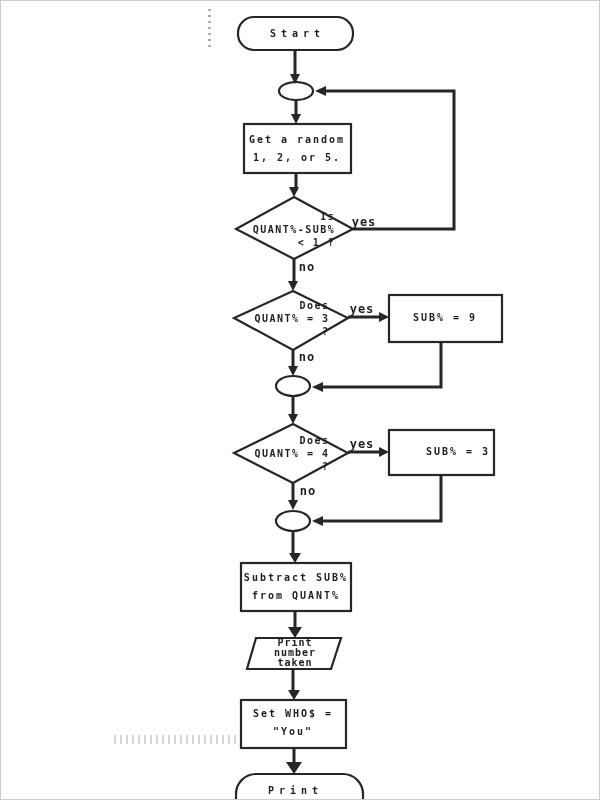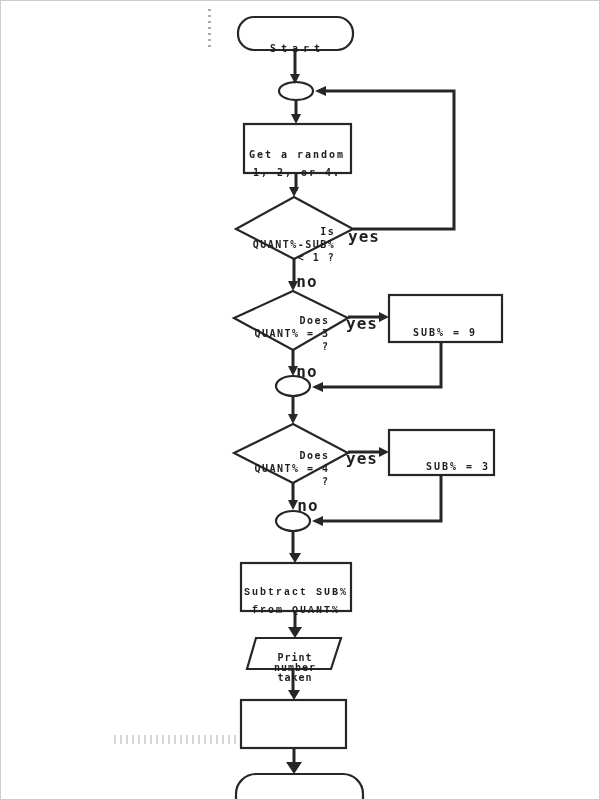--- a/index.html
+++ b/index.html
@@ -7,27 +7,27 @@
     position:relative; width:600px; height:800px;
     background:#ffffff; border:1px solid #cccccc;
     box-sizing:border-box; overflow:hidden;
     font-family:"DejaVu Sans Mono", "Liberation Mono", monospace;
   }
   .diagram-svg { position:absolute; left:0; top:0; }
   .label {
     position:absolute; transform:translate(-50%,-50%);
     text-align:center; font-weight:bold; font-size:10px;
     letter-spacing:2px; line-height:14px; color:#1f1f1f;
-    white-space:pre-line; pointer-events:none;margin-top:15px;
+    white-space:pre-line; pointer-events:none;
   }
   .terminal-label { letter-spacing:5px; padding-left:5px; }
   .process-label { line-height:18px; }
   .decision-label { line-height:13px; letter-spacing:1.5px;text-align:right; }
   .io-label { line-height:10px; letter-spacing:1px; }
-  .edge-label { letter-spacing:1px; font-size:16px; }
+  .edge-label { letter-spacing:1px; font-size:12px; }
   .artifact-dots {
     position:absolute; left:207px; top:8px; width:3px; height:38px;
     background:repeating-linear-gradient(to bottom, rgba(70,70,70,.45) 0 2px, transparent 2px 6px);
   }
   .artifact-smudge {
     position:absolute; left:113px; top:734px; width:125px; height:9px;
     background:repeating-linear-gradient(to right, rgba(110,110,110,.28) 0 2px, transparent 2px 6px);
   }
 </style>
 </head>
@@ -89,21 +89,21 @@
       <polygon points="288,552 300,552 294,562"></polygon>
       <polygon points="287,626 301,626 294,637"></polygon>
       <polygon points="287,689 299,689 293,699"></polygon>
       <polygon points="285,761 301,761 293,773"></polygon>
     </g>
   </svg>
 
   <div class="label terminal-label" style="left:294px; top:33px;">Start</div>
 
   <div class="label process-label" style="left:296px; top:148px;">Get a random
-1, 2, or 4.</div>
+1, 2, or 5.</div>
 
   <div class="label decision-label" style="left:293px; top:228px;">Is
 QUANT%-SUB%
 &lt; 1 ?</div>
   <div class="label edge-label" style="left:363px; top:221px;">yes</div>
   <div class="label edge-label" style="left:306px; top:266px;">no</div>
 
   <div class="label decision-label" style="left:291px; top:317px;">Does
 QUANT% = 3
 ?</div>
@@ -113,25 +113,27 @@
   <div class="label" style="left:444px; top:317px;">SUB% = 9</div>
 
   <div class="label decision-label" style="left:291px; top:452px;">Does
 QUANT% = 4
 ?</div>
   <div class="label edge-label" style="left:361px; top:443px;">yes</div>
   <div class="label edge-label" style="left:307px; top:490px;">no</div>
 
   <div class="label" style="left:457px; top:451px;">SUB% = 3</div>
 
-  <div class="label process-label" style="left:295px; top:586px;font-family:Liberation Mono, monospace;">Subtract SUB%
+  <div class="label process-label" style="left:295px; top:586px;">Subtract SUB%
 from QUANT%</div>
 
   <div class="label io-label" style="left:294px; top:652px;">Print
 number
 taken</div>
 
+  <div class="label process-label" style="left:292px; top:722px;">Set WHO$ =
+"You"</div>
 
   <div class="label terminal-label" style="left:292px; top:790px;">Print</div>
 
   <div class="artifact-dots"></div>
   <div class="artifact-smudge"></div>
 </div>
 
 </body></html>

